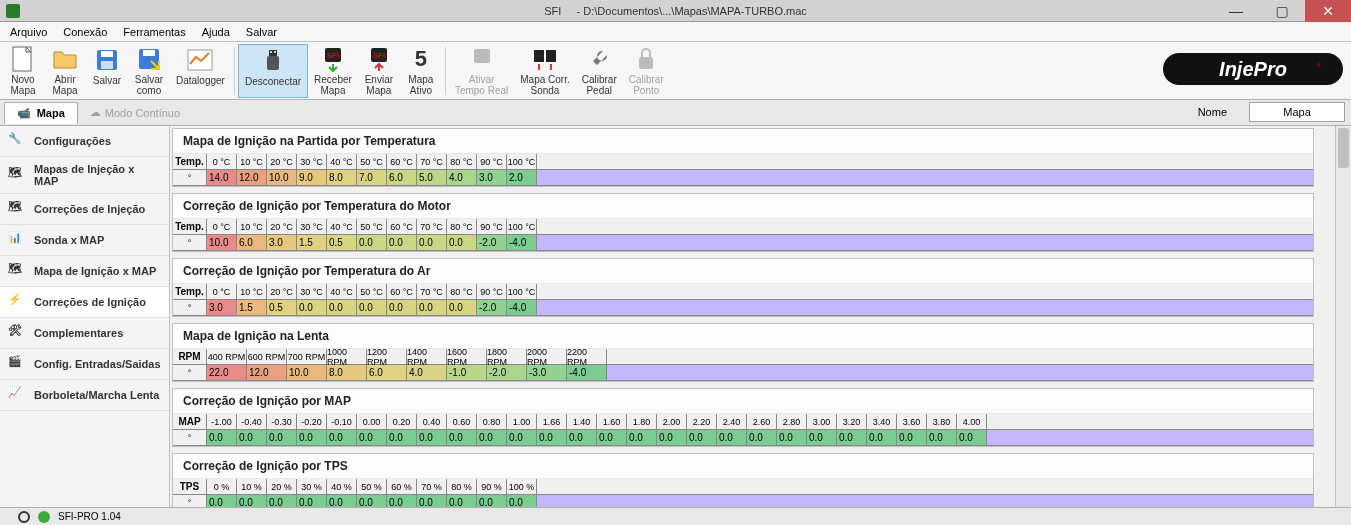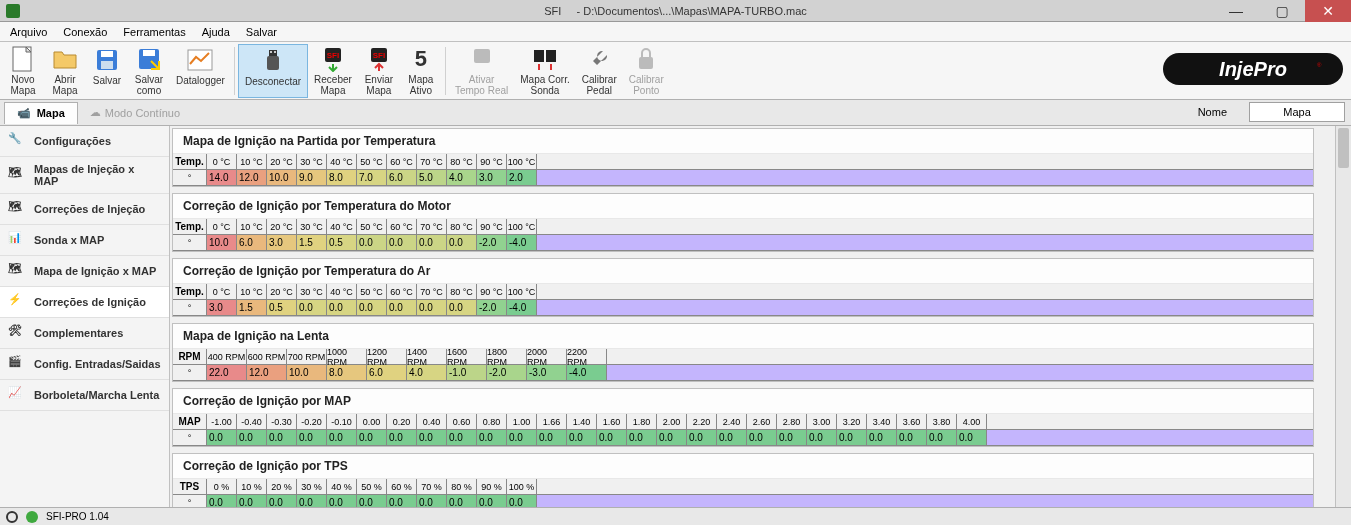--- a/index.html
+++ b/index.html
@@ -42,21 +42,21 @@
 .section-title { background:#fdfdfd; padding:5px 10px; font-weight:bold; font-size:12px; color:#222; border-bottom:1px solid #e8e8e8; }
 .grid { display:flex; }
 .rowlabel { width:34px; font-size:9px; display:flex; align-items:center; justify-content:center; border-right:1px solid #888; border-bottom:1px solid #888; background:#f0f0f0; }
 .hdrlabel { width:34px; font-size:10px; display:flex; align-items:center; justify-content:center; border-right:1px solid #888; border-bottom:1px solid #888; background:#f0f0f0; font-weight:bold; }
 .cell { width:30px; height:16px; border-right:1px solid #888; border-bottom:1px solid #888; font-size:10px; display:flex; align-items:center; padding-left:2px; }
 .cell.wide { width:40px; }
 .hdr { background:#f0f0f0; font-size:9px; justify-content:center; padding:0; }
 .filler { flex:1; border-bottom:1px solid #888; }
 .hdrfiller { flex:1; border-bottom:1px solid #888; background:#f0f0f0; }
 
-.statusbar { height:18px; background:#e8e8e8; border-top:1px solid #b0b0b0; display:flex; align-items:center; padding:0 6px; gap:8px; font-size:10px; }
+.statusbar { height:18px; background:#e8e8e8; border-top:1px solid #b0b0b0; display:flex; align-items:center; padding:0 18px; gap:8px; font-size:10px; }
 .dot { width:12px; height:12px; border-radius:50%; border:2px solid #333; }
 .greendot { width:12px; height:12px; border-radius:50%; background:#3fa93f; }
 
 .scrollbar-v { width:16px; background:#e8e8e8; border-left:1px solid #c0c0c0; position:relative; }
 .scrollbar-v::before { content:""; position:absolute; top:2px; left:2px; right:2px; height:40px; background:#c0c0c0; border-radius:2px; }
 
 
 .c-r1{background:#e88a8a}.c-r2{background:#eaa07f}.c-o1{background:#e9b87d}.c-o2{background:#e6c77e}.c-y1{background:#e0d280}.c-y2{background:#d7d583}.c-g4{background:#cbd586}.c-g3{background:#bcd589}.c-g2{background:#a9d58c}.c-g1{background:#91d290}.c-g0{background:#7acc90}
 </style>
 </head>

